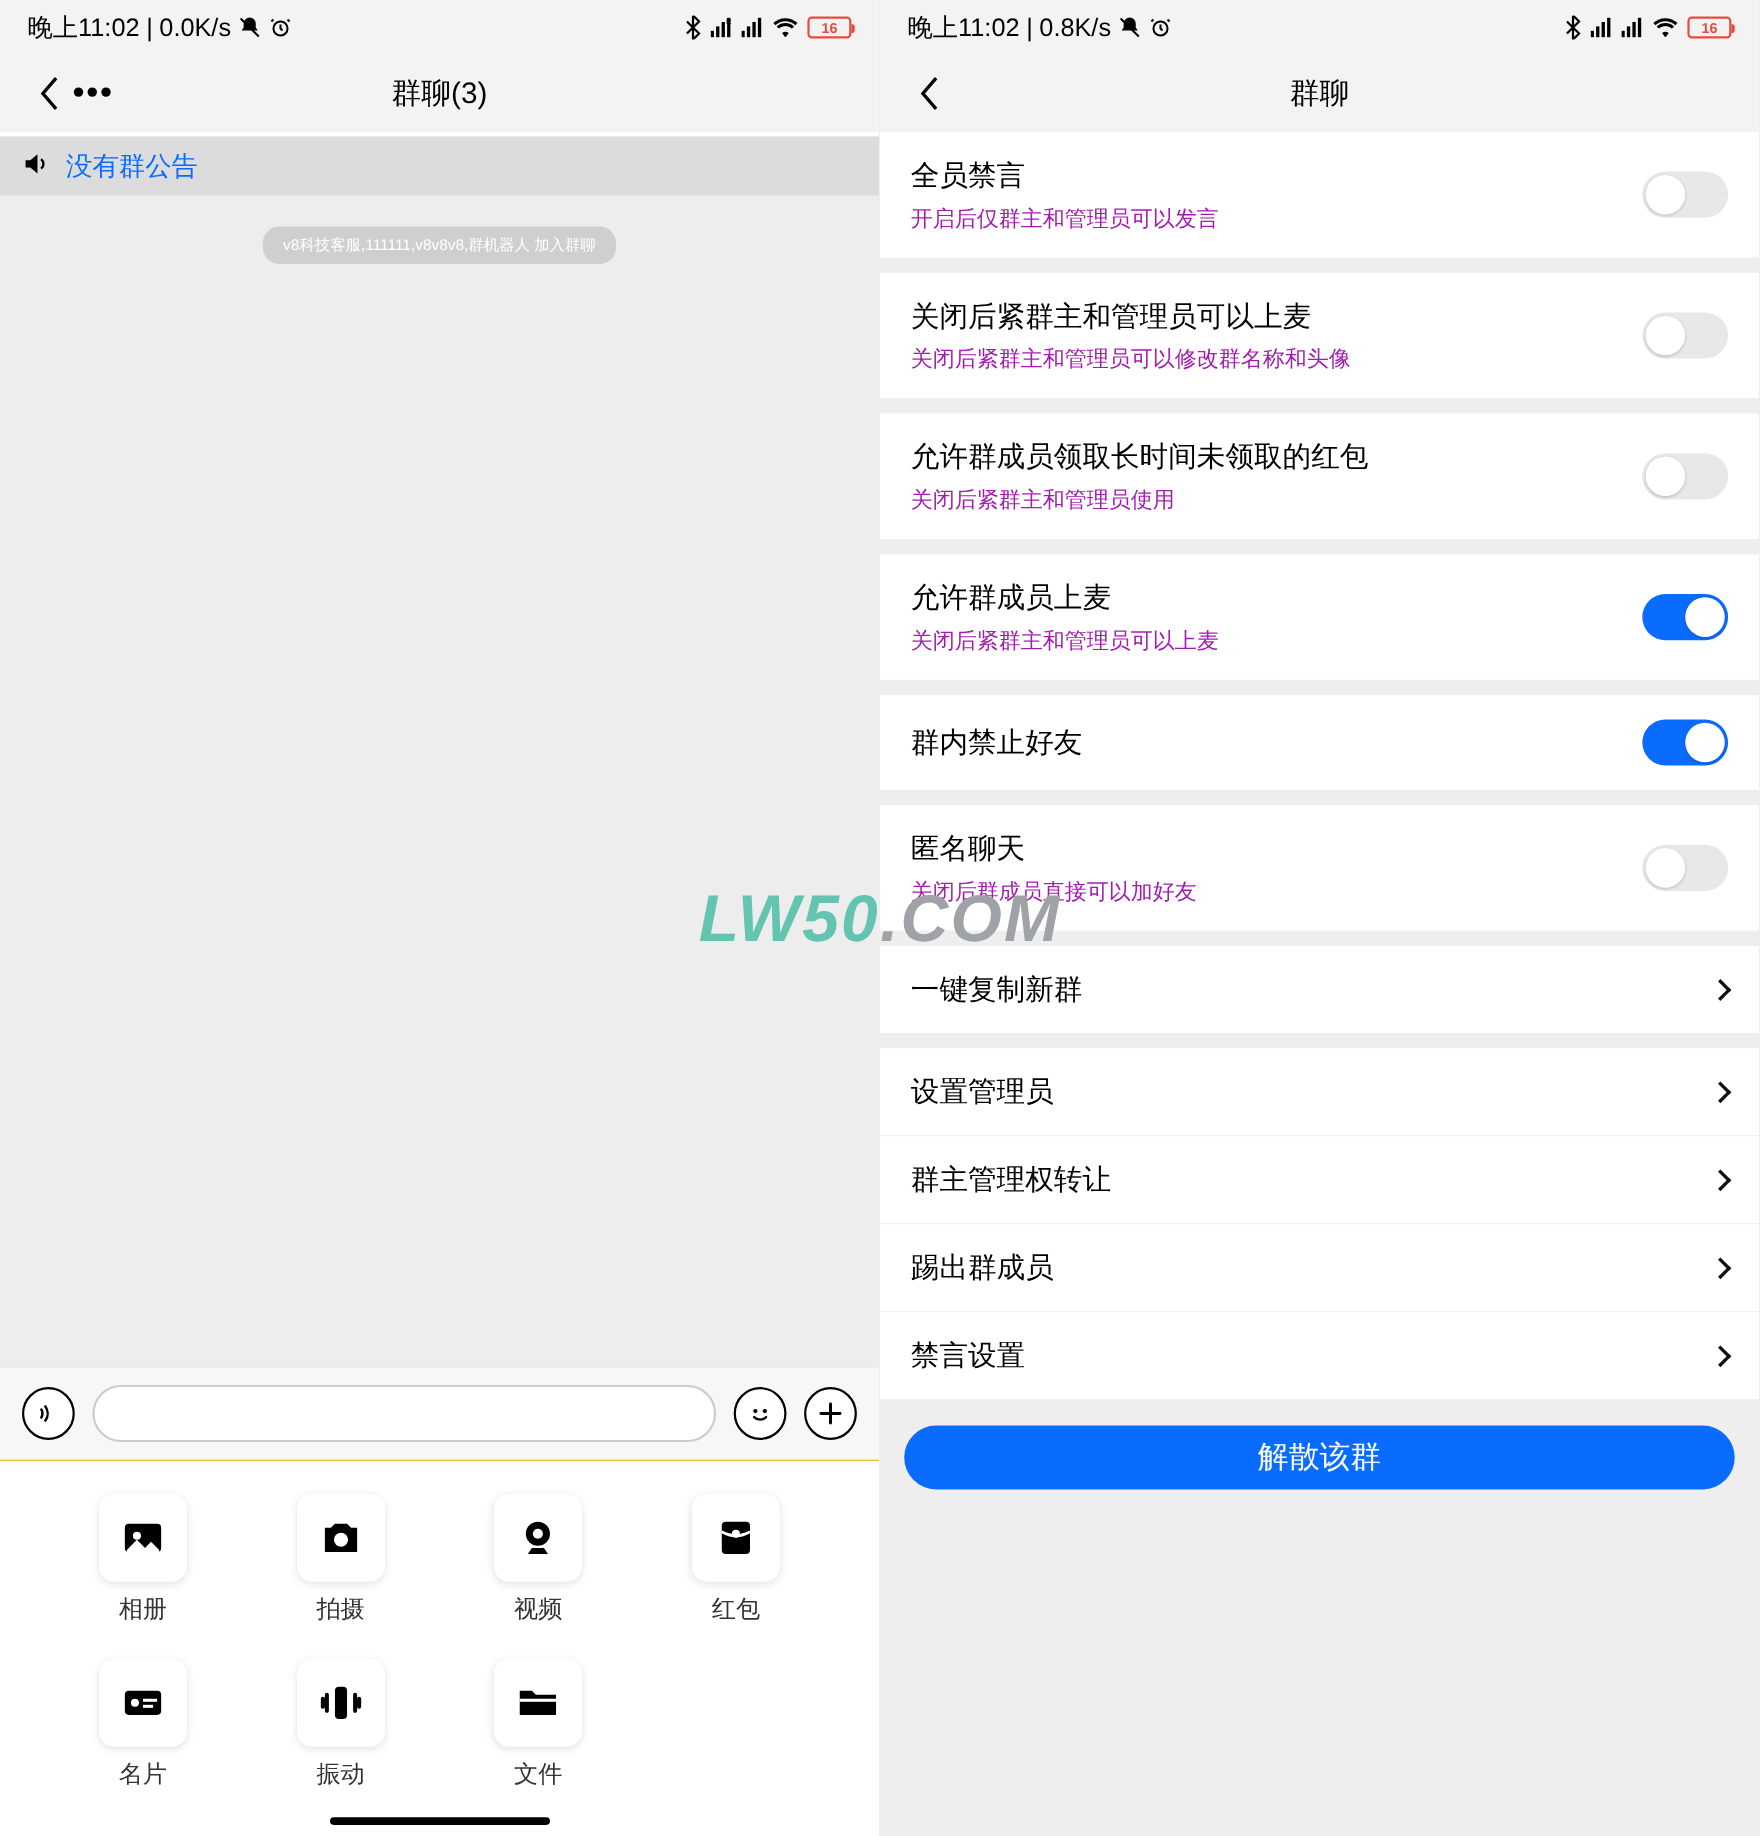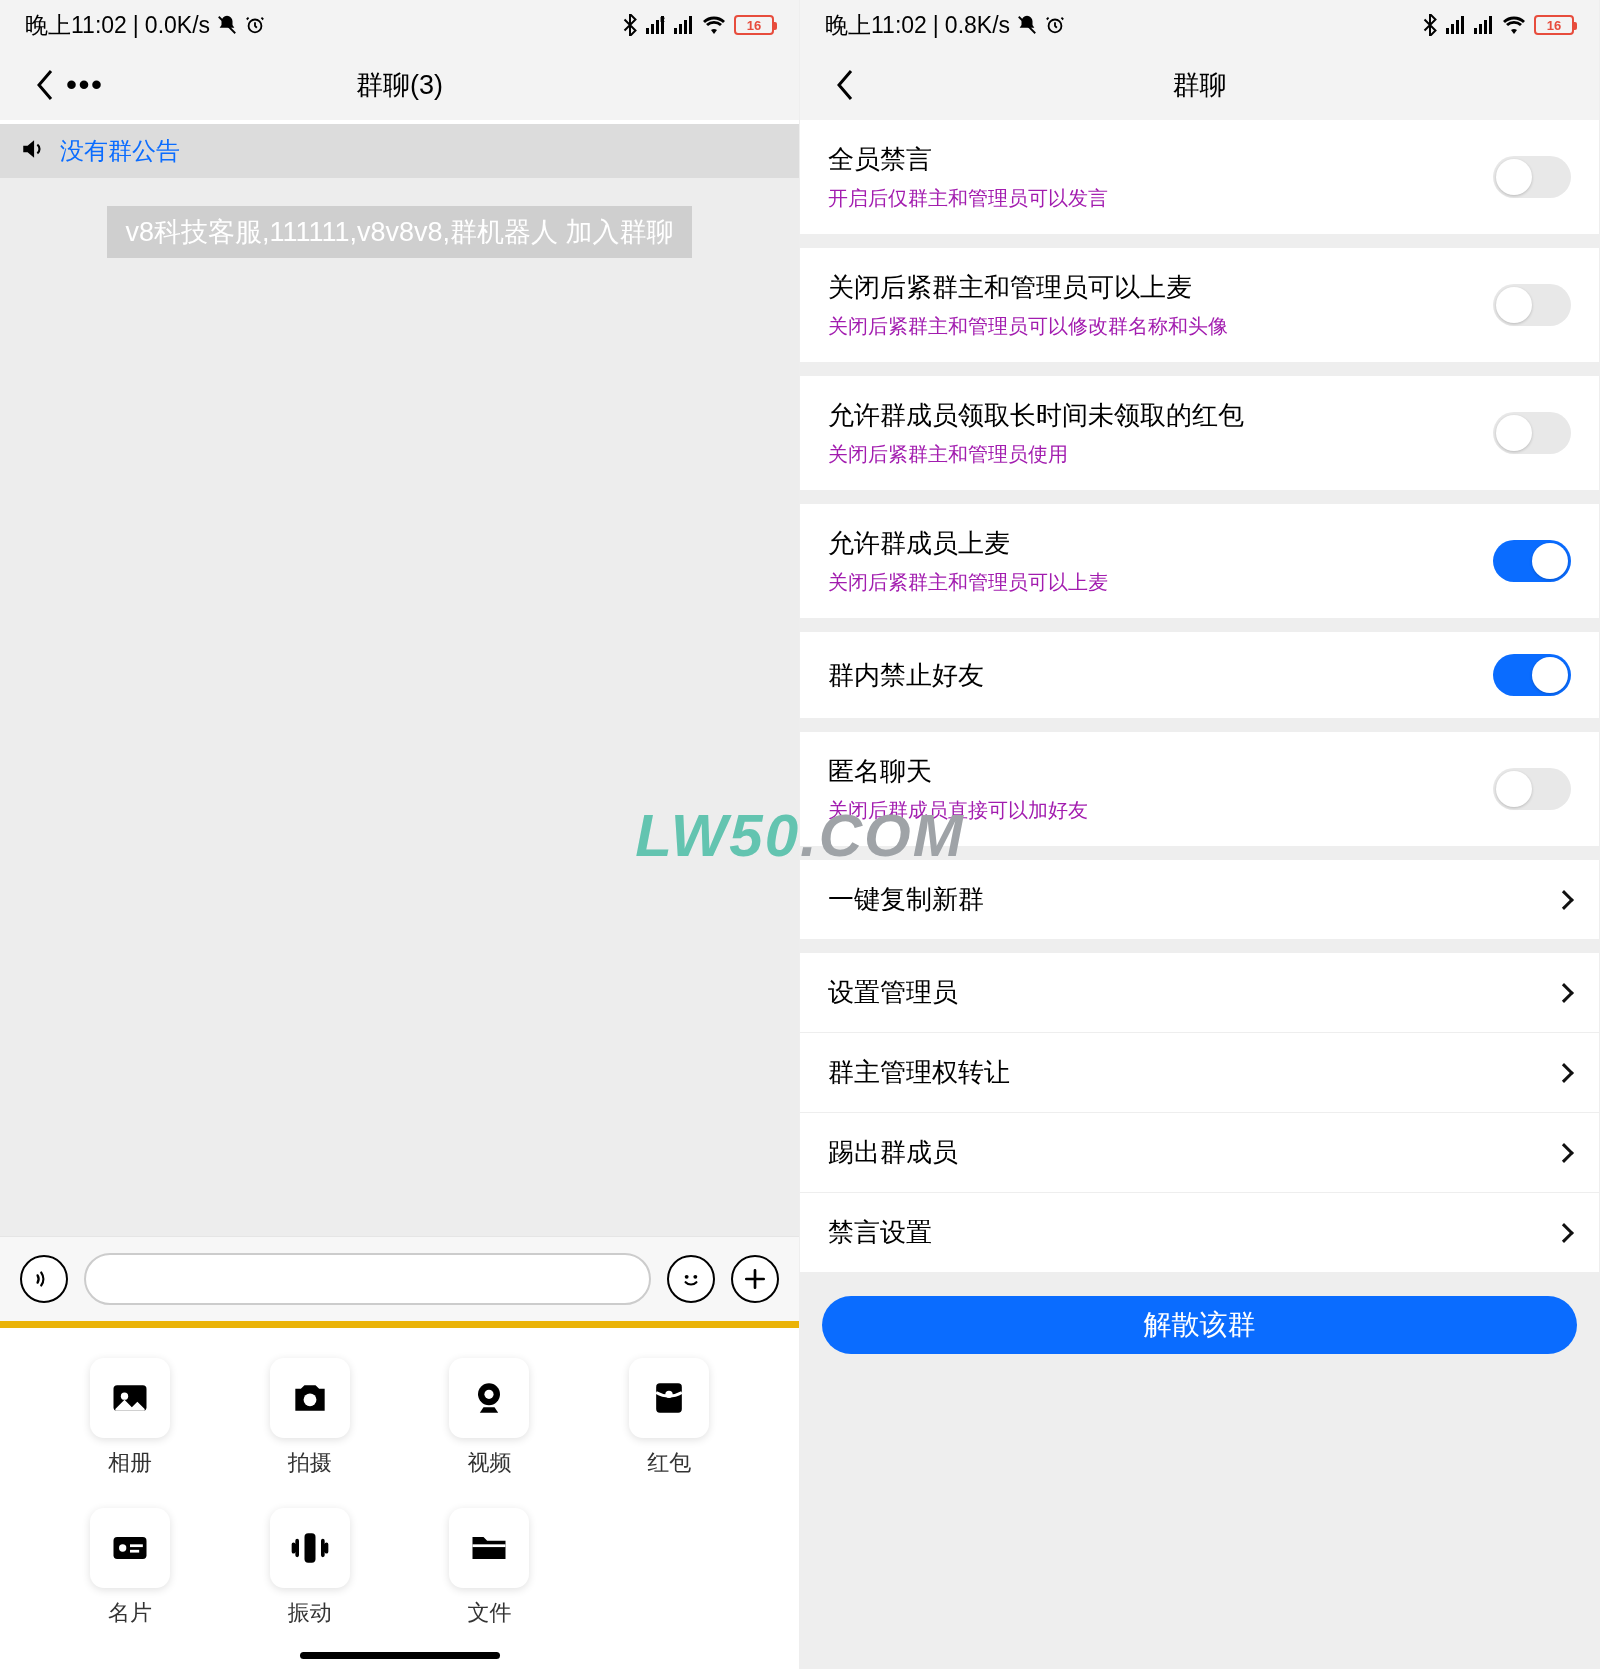--- a/index.html
+++ b/index.html
@@ -85,23 +85,23 @@
       flex: 1;
       background: #ededed;
       padding-top: 28px;
       display: flex;
       flex-direction: column;
       align-items: center;
     }
     .system-msg {
       background: #cfcfcf;
       color: #fff;
-      font-size: 27px;
+      font-size: 14px;
       padding: 8px 18px;
-      border-radius: 0;
+      border-radius: 15px;
     }
     .input-bar {
       background: #f7f7f7;
       border-top: 1px solid #e5e5e5;
       padding: 16px 20px;
       display: flex;
       align-items: center;
       gap: 16px;
     }
     .circle-btn {
@@ -119,21 +119,21 @@
       padding: 0 20px;
       font-size: 22px;
       background:#fff;
     }
     .attach-grid {
       background: #fff;
       padding: 30px 40px 10px;
       display: grid;
       grid-template-columns: repeat(4, 1fr);
       gap: 30px 0;
-      border-top: 7px solid #eab308;
+      border-top: 1px solid #eab308;
     }
     .attach-item {
       display: flex; flex-direction: column; align-items: center; gap: 10px;
       cursor: pointer;
     }
     .attach-icon {
       width: 80px; height: 80px;
       background: #fff;
       border-radius: 14px;
       box-shadow: 0 2px 8px rgba(0,0,0,0.12);

